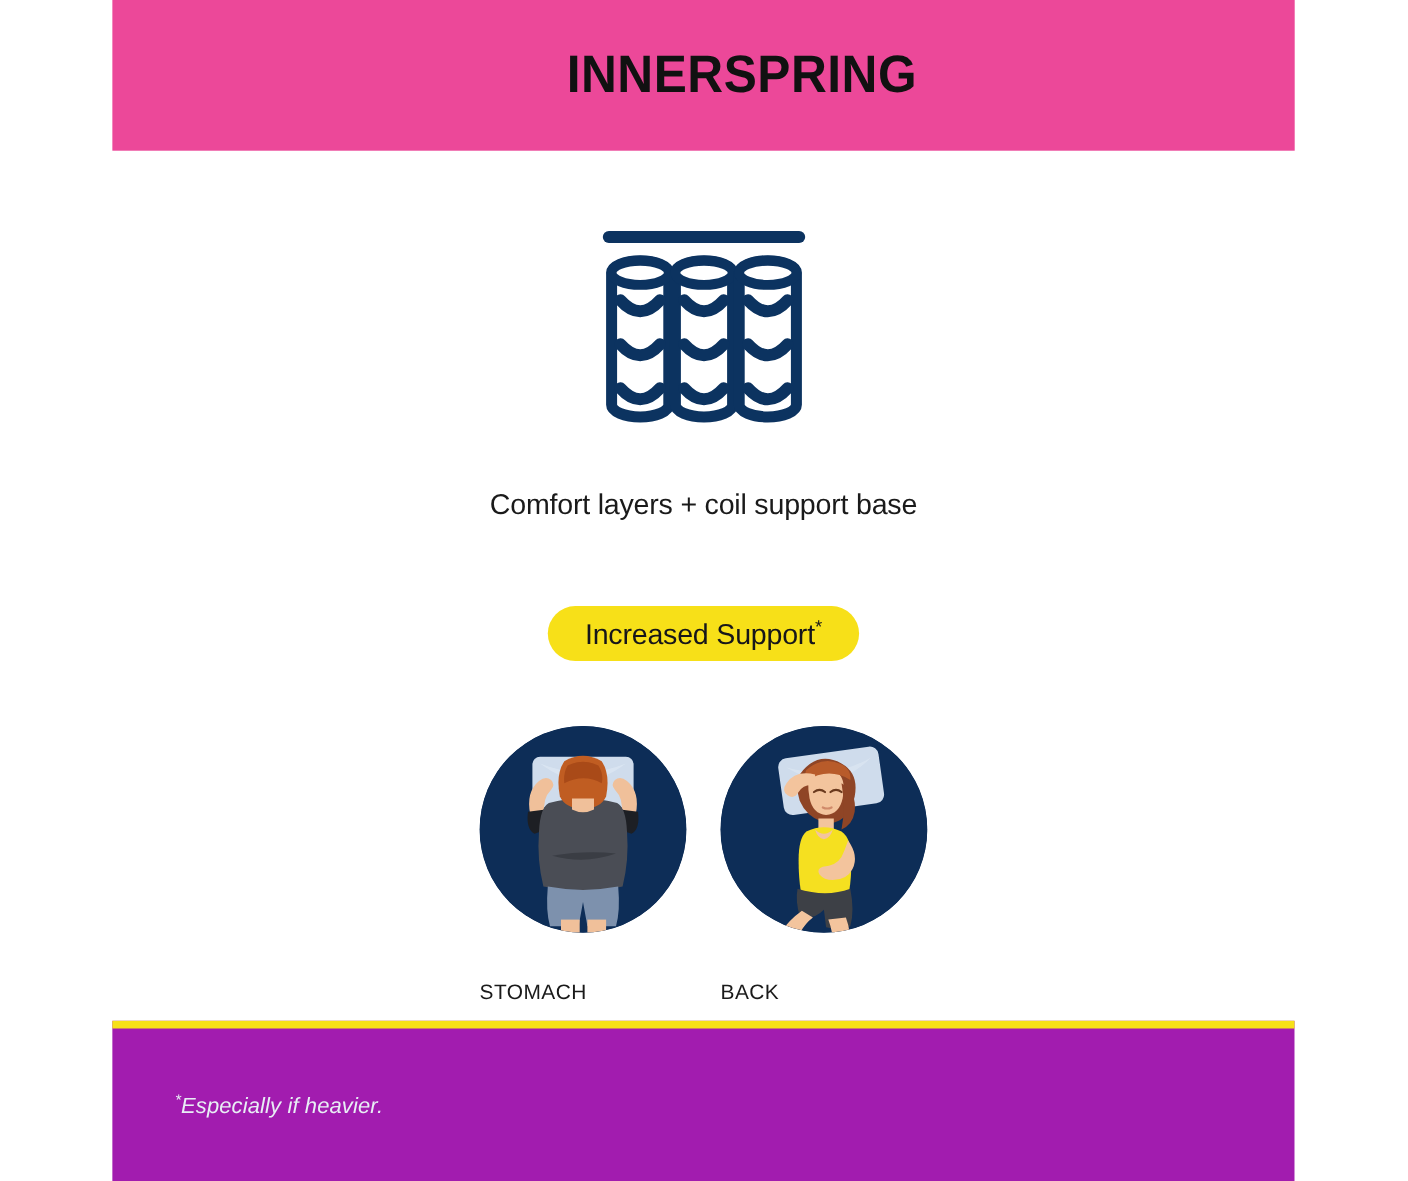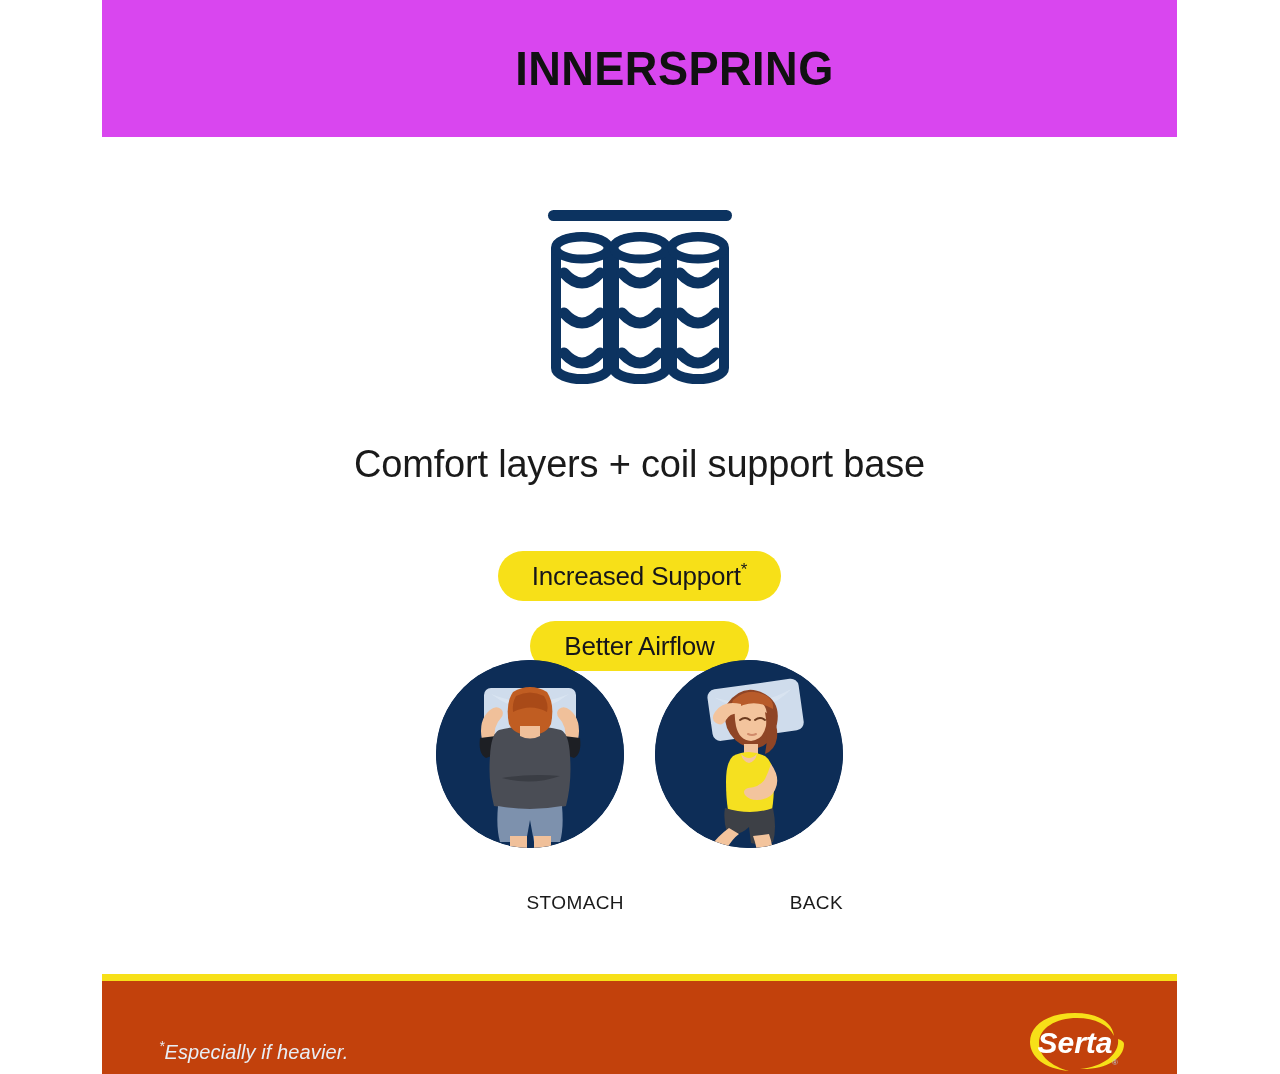--- a/index.html
+++ b/index.html
@@ -26,21 +26,21 @@
     overflow: hidden;
   }
 
   
   .header-band {
     position: absolute;
     left: 0;
     top: 0;
     width: 1144px;
     height: 137px;
-    background: #d946ef;
+    background: #ec4899;
     display: flex;
     align-items: center;
     justify-content: center;
   }
   .header-title {
     font-family: "Liberation Sans", sans-serif;
     font-weight: 700;
     font-size: 48px;
     letter-spacing: 0.5px;
     color: #111111;
@@ -62,21 +62,21 @@
 
   
   .subtitle {
     position: absolute;
     left: 0;
     top: 443px;
     width: 1075px;
     text-align: center;
     font-family: "Liberation Sans", sans-serif;
     font-weight: 300;
-    font-size: 38px;
+    font-size: 26px;
     color: #1a1a1a;
     letter-spacing: -0.2px;
   }
 
   
   .pill-row {
     position: absolute;
     left: 0;
     top: 551px;
     width: 1075px;
@@ -117,21 +117,21 @@
     top: 660px;
     width: 1075px;
     display: flex;
     justify-content: center;
     gap: 31px;
   }
   .position {
     width: 188px;
     display: flex;
     flex-direction: column;
-    align-items: flex-end;
+    align-items: flex-start;
   }
   .pos-circle {
     width: 188px;
     height: 188px;
     border-radius: 50%;
     background: #0d2d57;
     overflow: hidden;
     position: relative;
   }
   .pos-label {
@@ -142,22 +142,22 @@
     color: #1a1a1a;
     letter-spacing: 0.4px;
   }
 
   
   .footer {
     position: absolute;
     left: 0;
     bottom: 0;
     width: 1075px;
-    height: 100px;
-    background: #c2410c;
+    height: 146px;
+    background: #a21caf;
     border-top: 7px solid #f7e018;
     box-sizing: border-box;
   }
   .footnote {
     position: absolute;
     left: 57px;
     top: 60px;
     font-family: "Liberation Sans", sans-serif;
     font-style: italic;
     font-weight: 400;
@@ -217,23 +217,20 @@
       </g>
     </svg>
   </div>
 
   <div class="subtitle">Comfort layers + coil support base</div>
 
   <div class="pill-row">
     <div class="pill">
       <span class="pill-label"><span>Increased Support</span><span class="star">*</span></span>
     </div>
-    <div class="pill">
-      <span class="pill-label">Better Airflow</span>
-    </div>
   </div>
 
   <div class="positions">
 
     <div class="position">
       <div class="pos-circle">
         <svg width="188" height="188" viewBox="0 0 188 188">
           <circle cx="94" cy="94" r="94" fill="#0d2d57"></circle>
 
           <g>
@@ -306,23 +303,15 @@
           <path d="M98 176 q3 8 4 16 h16 q-1 -10 -4 -18 z" fill="#f3c49d"></path>
         </svg>
       </div>
       <div class="pos-label">BACK</div>
     </div>
 
   </div>
 
   <div class="footer">
     <div class="footnote"><span class="star">*</span><span>Especially if heavier.</span></div>
-    <div class="logo">
-      <svg width="100" height="68" viewBox="0 0 100 68">
-        <path d="M50 4 C23 4 5 16 5 33 C5 48 20 60 44 62 C26 57 14 47 14 34 C14 19 31 9 52 9 C70 9 84 16 89 27 C87 12 71 4 50 4 Z" fill="#f7e018"></path>
-        <path d="M93 30 C95 45 78 58 55 60 C80 61 99 50 99 35 C99 33 97 31 93 30 Z" fill="#f7e018"></path>
-        <text x="50" y="44" font-family="'Liberation Sans', sans-serif" font-size="30" font-weight="700" font-style="italic" fill="#ffffff" text-anchor="middle">Serta</text>
-        <text x="90" y="56" font-family="'Liberation Sans', sans-serif" font-size="8" fill="#b9c4d2" text-anchor="middle">®</text>
-      </svg>
-    </div>
   </div>
 
 </div>
 
 </body></html>

